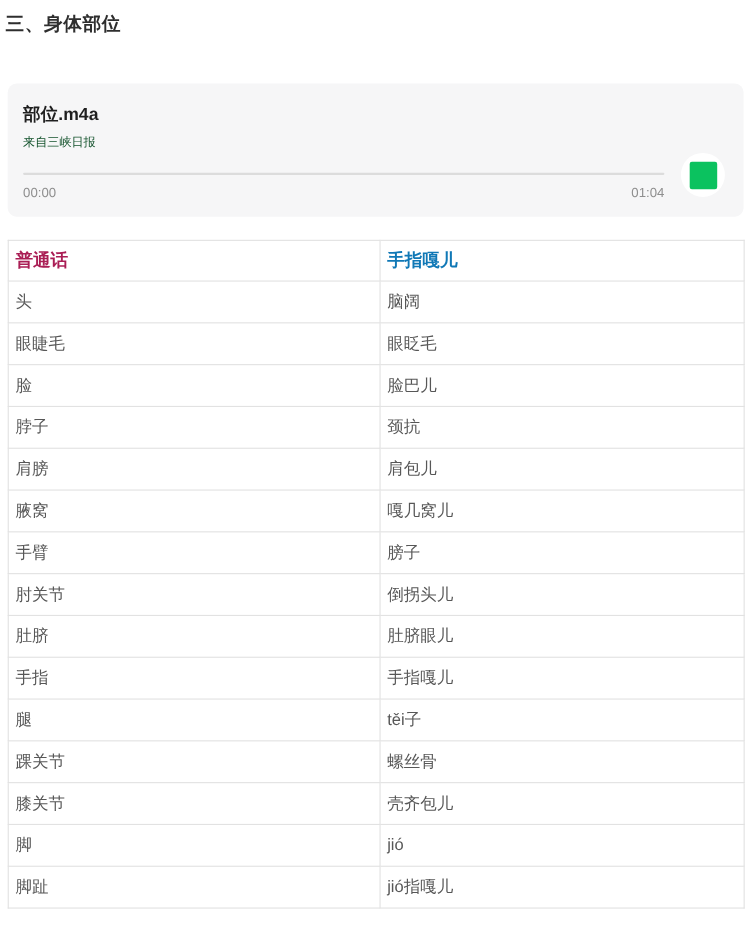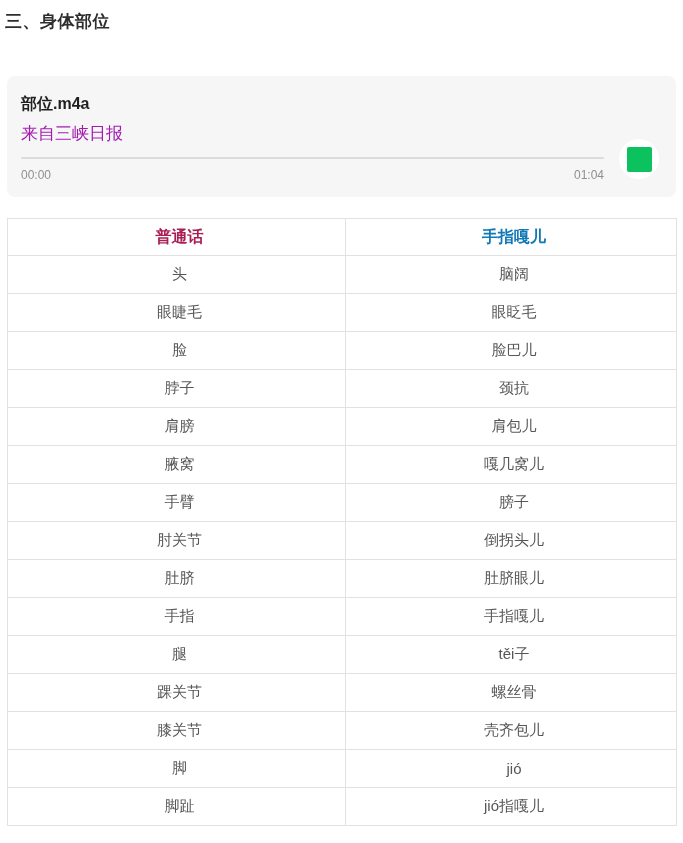--- a/index.html
+++ b/index.html
@@ -32,22 +32,22 @@
   .audio-title {
     position: absolute;
     left: 14px; top: 18px;
     font-size: 16px;
     font-weight: bold;
     color: #1f1f1f;
   }
   .audio-source {
     position: absolute;
     left: 14px; top: 46px;
-    font-size: 17px;
-    color: #a21caf;
+    font-size: 11px;
+    color: #14532d;
   }
   .progress-track {
     position: absolute;
     left: 14px; top: 81px;
     width: 583px; height: 2px;
     background: #dcdcdc;
     border-radius: 1px;
     cursor: pointer;
   }
   .time-row {
@@ -82,21 +82,21 @@
   
   .dialect-table {
     position: absolute;
     left: 7px; top: 218px;
     width: 669px;
     border-collapse: collapse;
     table-layout: fixed;
   }
   .dialect-table th, .dialect-table td {
     border: 1px solid #e2e2e2;
-    text-align: center;
+    text-align: left;
     vertical-align: middle;
     padding: 0 0 0 6px;
     overflow: hidden;
     white-space: nowrap;
     margin-top: 12px;
   }
   .dialect-table th {
     height: 37px;
     font-size: 16px;
     font-weight: bold;

